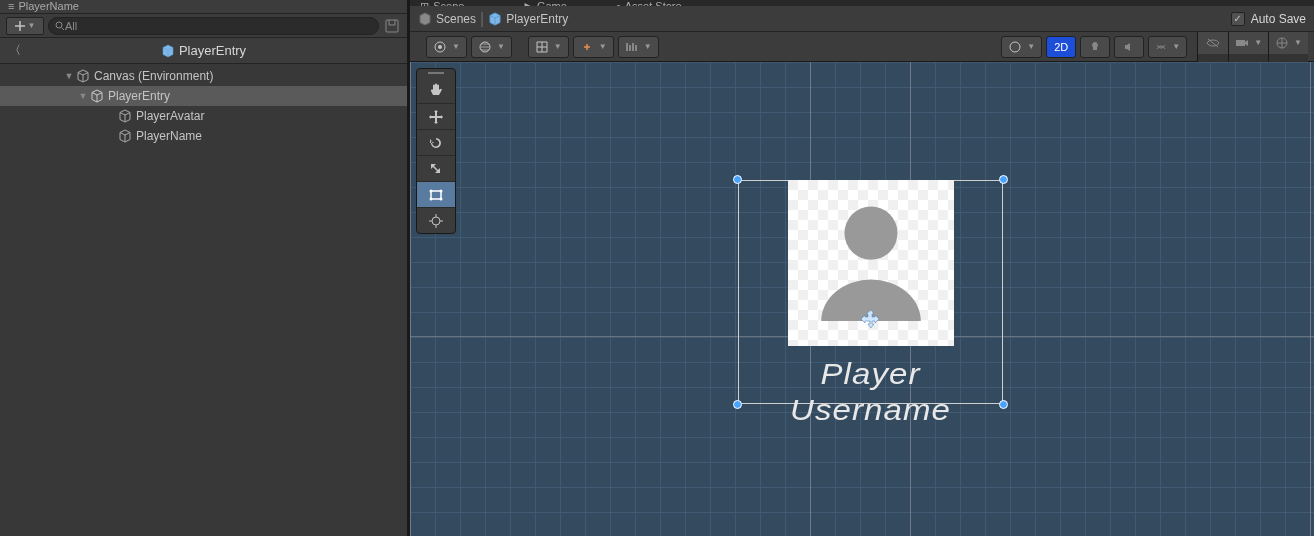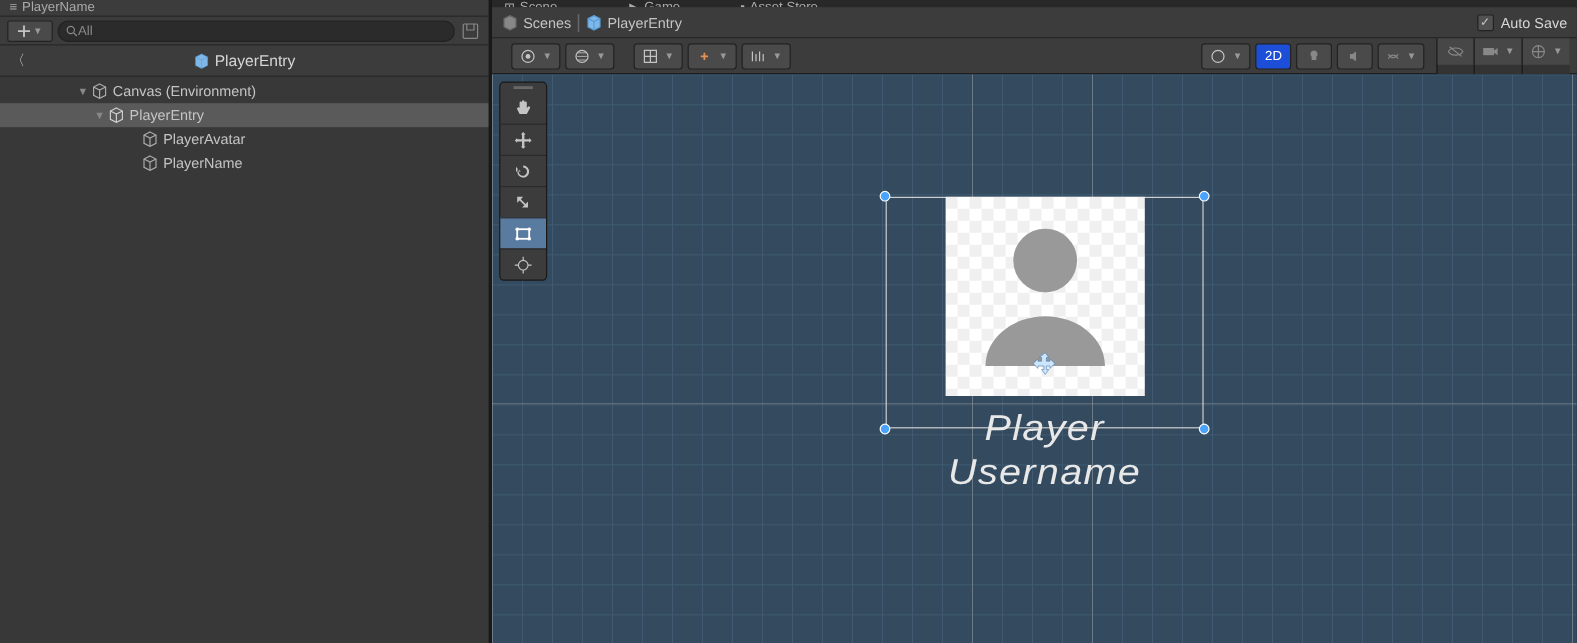--- a/index.html
+++ b/index.html
@@ -77,21 +77,21 @@
 
 .tool-column { position: absolute; top: 6px; left: 6px; width: 40px; background: #3c3c3c; border: 1px solid #191919; border-radius: 4px; display: flex; flex-direction: column; }
 .tool-column .handle { height: 8px; display:flex; align-items:center; justify-content:center; }
 .tool-column .handle div { width:16px; height:2px; border-top:1px solid #777; border-bottom:1px solid #777;}
 .tool-btn { height: 26px; display: flex; align-items: center; justify-content: center; color: #c4c4c4; }
 .tool-btn.active { background: #5a7ba0; color:#fff; }
 .tool-btn + .tool-btn { border-top: 1px solid #2a2a2a; }
 .tool-btn svg { width: 16px; height: 16px; }
 
 
-.canvas-obj { position: absolute; left: 328px; top: 102px; width: 265px; height: 193px; }
+.canvas-obj { position: absolute; left: 328px; top: 118px; width: 265px; height: 224px; }
 .sel-box { position: absolute; inset: 0; border: 1px solid #cfcfcf; }
 .sel-handle { position: absolute; width: 9px; height: 9px; background: #4aa3ff; border: 1px solid #fff; border-radius: 50%; }
 .sel-handle.tl { left: -5px; top: -5px; }
 .sel-handle.tr { right: -5px; top: -5px; }
 .sel-handle.bl { left: -5px; bottom: -5px; }
 .sel-handle.br { right: -5px; bottom: -5px; }
 
 .avatar-box { position: absolute; left: 50px; top: 0px; width: 166px; height: 166px; background: repeating-conic-gradient(#fff 0% 25%, #f0f0f0 0% 50%) 0 0/20px 20px; display:flex; align-items:center; justify-content:center; }
 .avatar-svg { width: 100%; height: 100%; }
 

